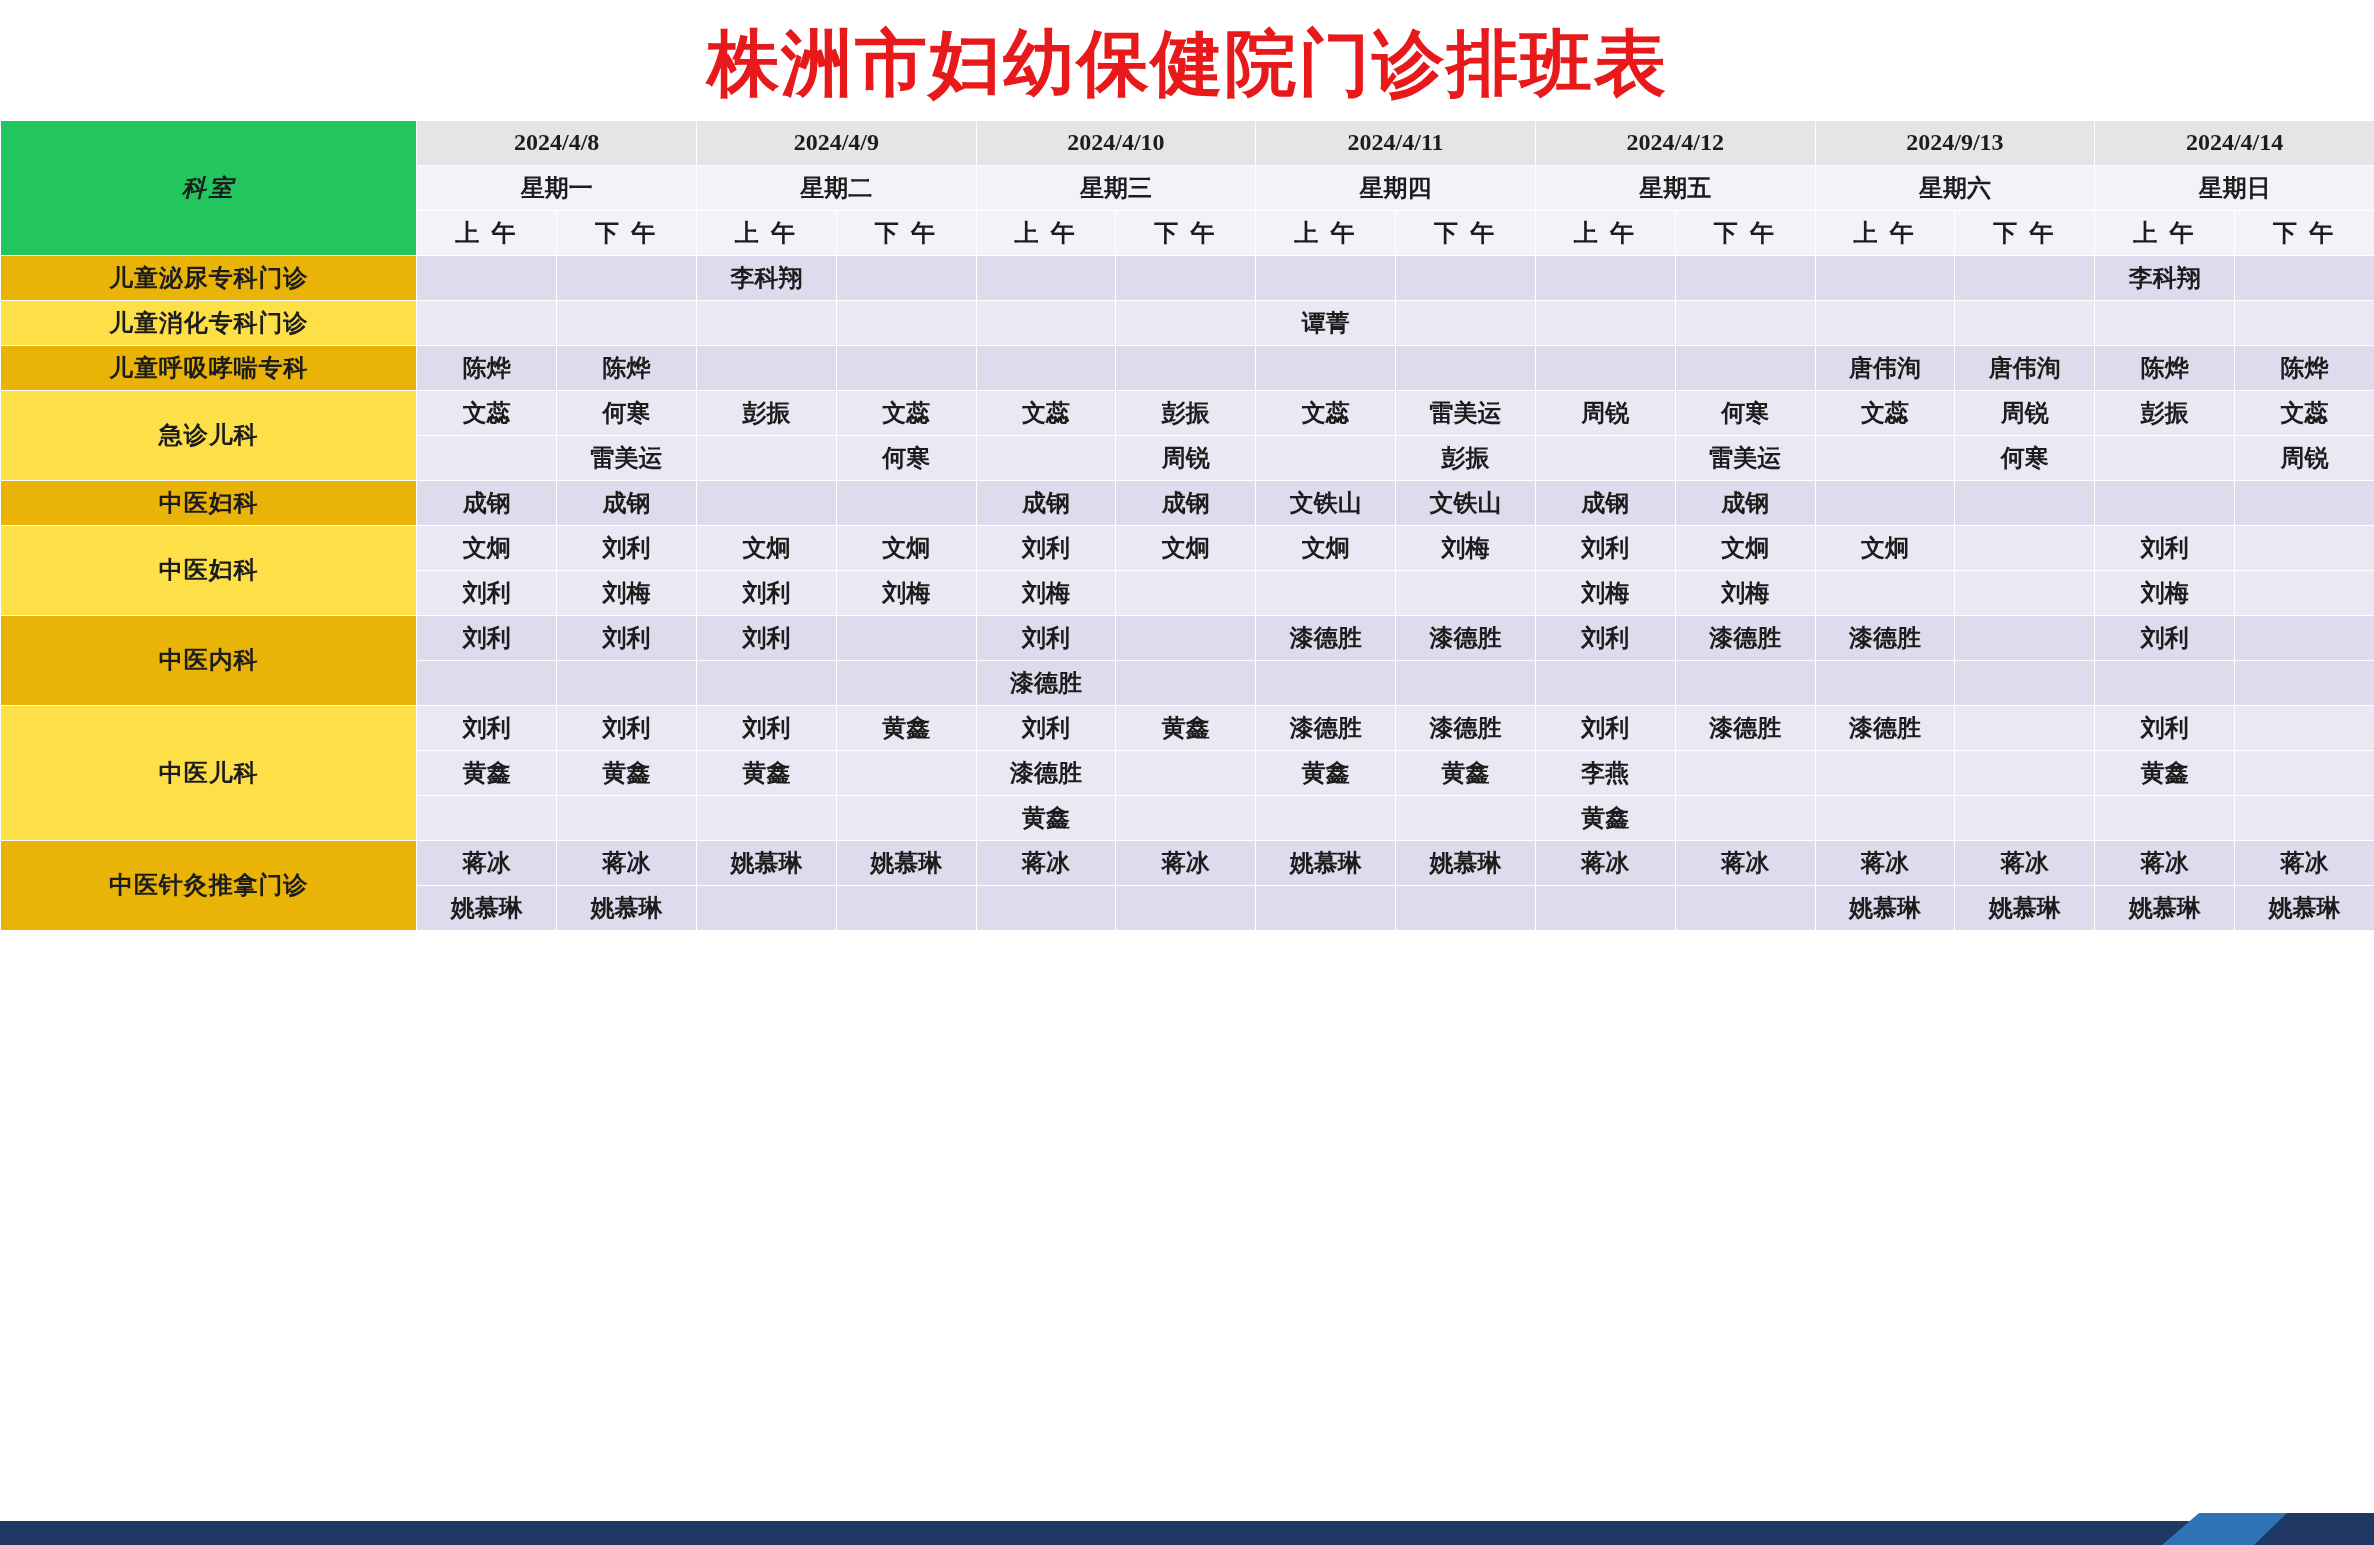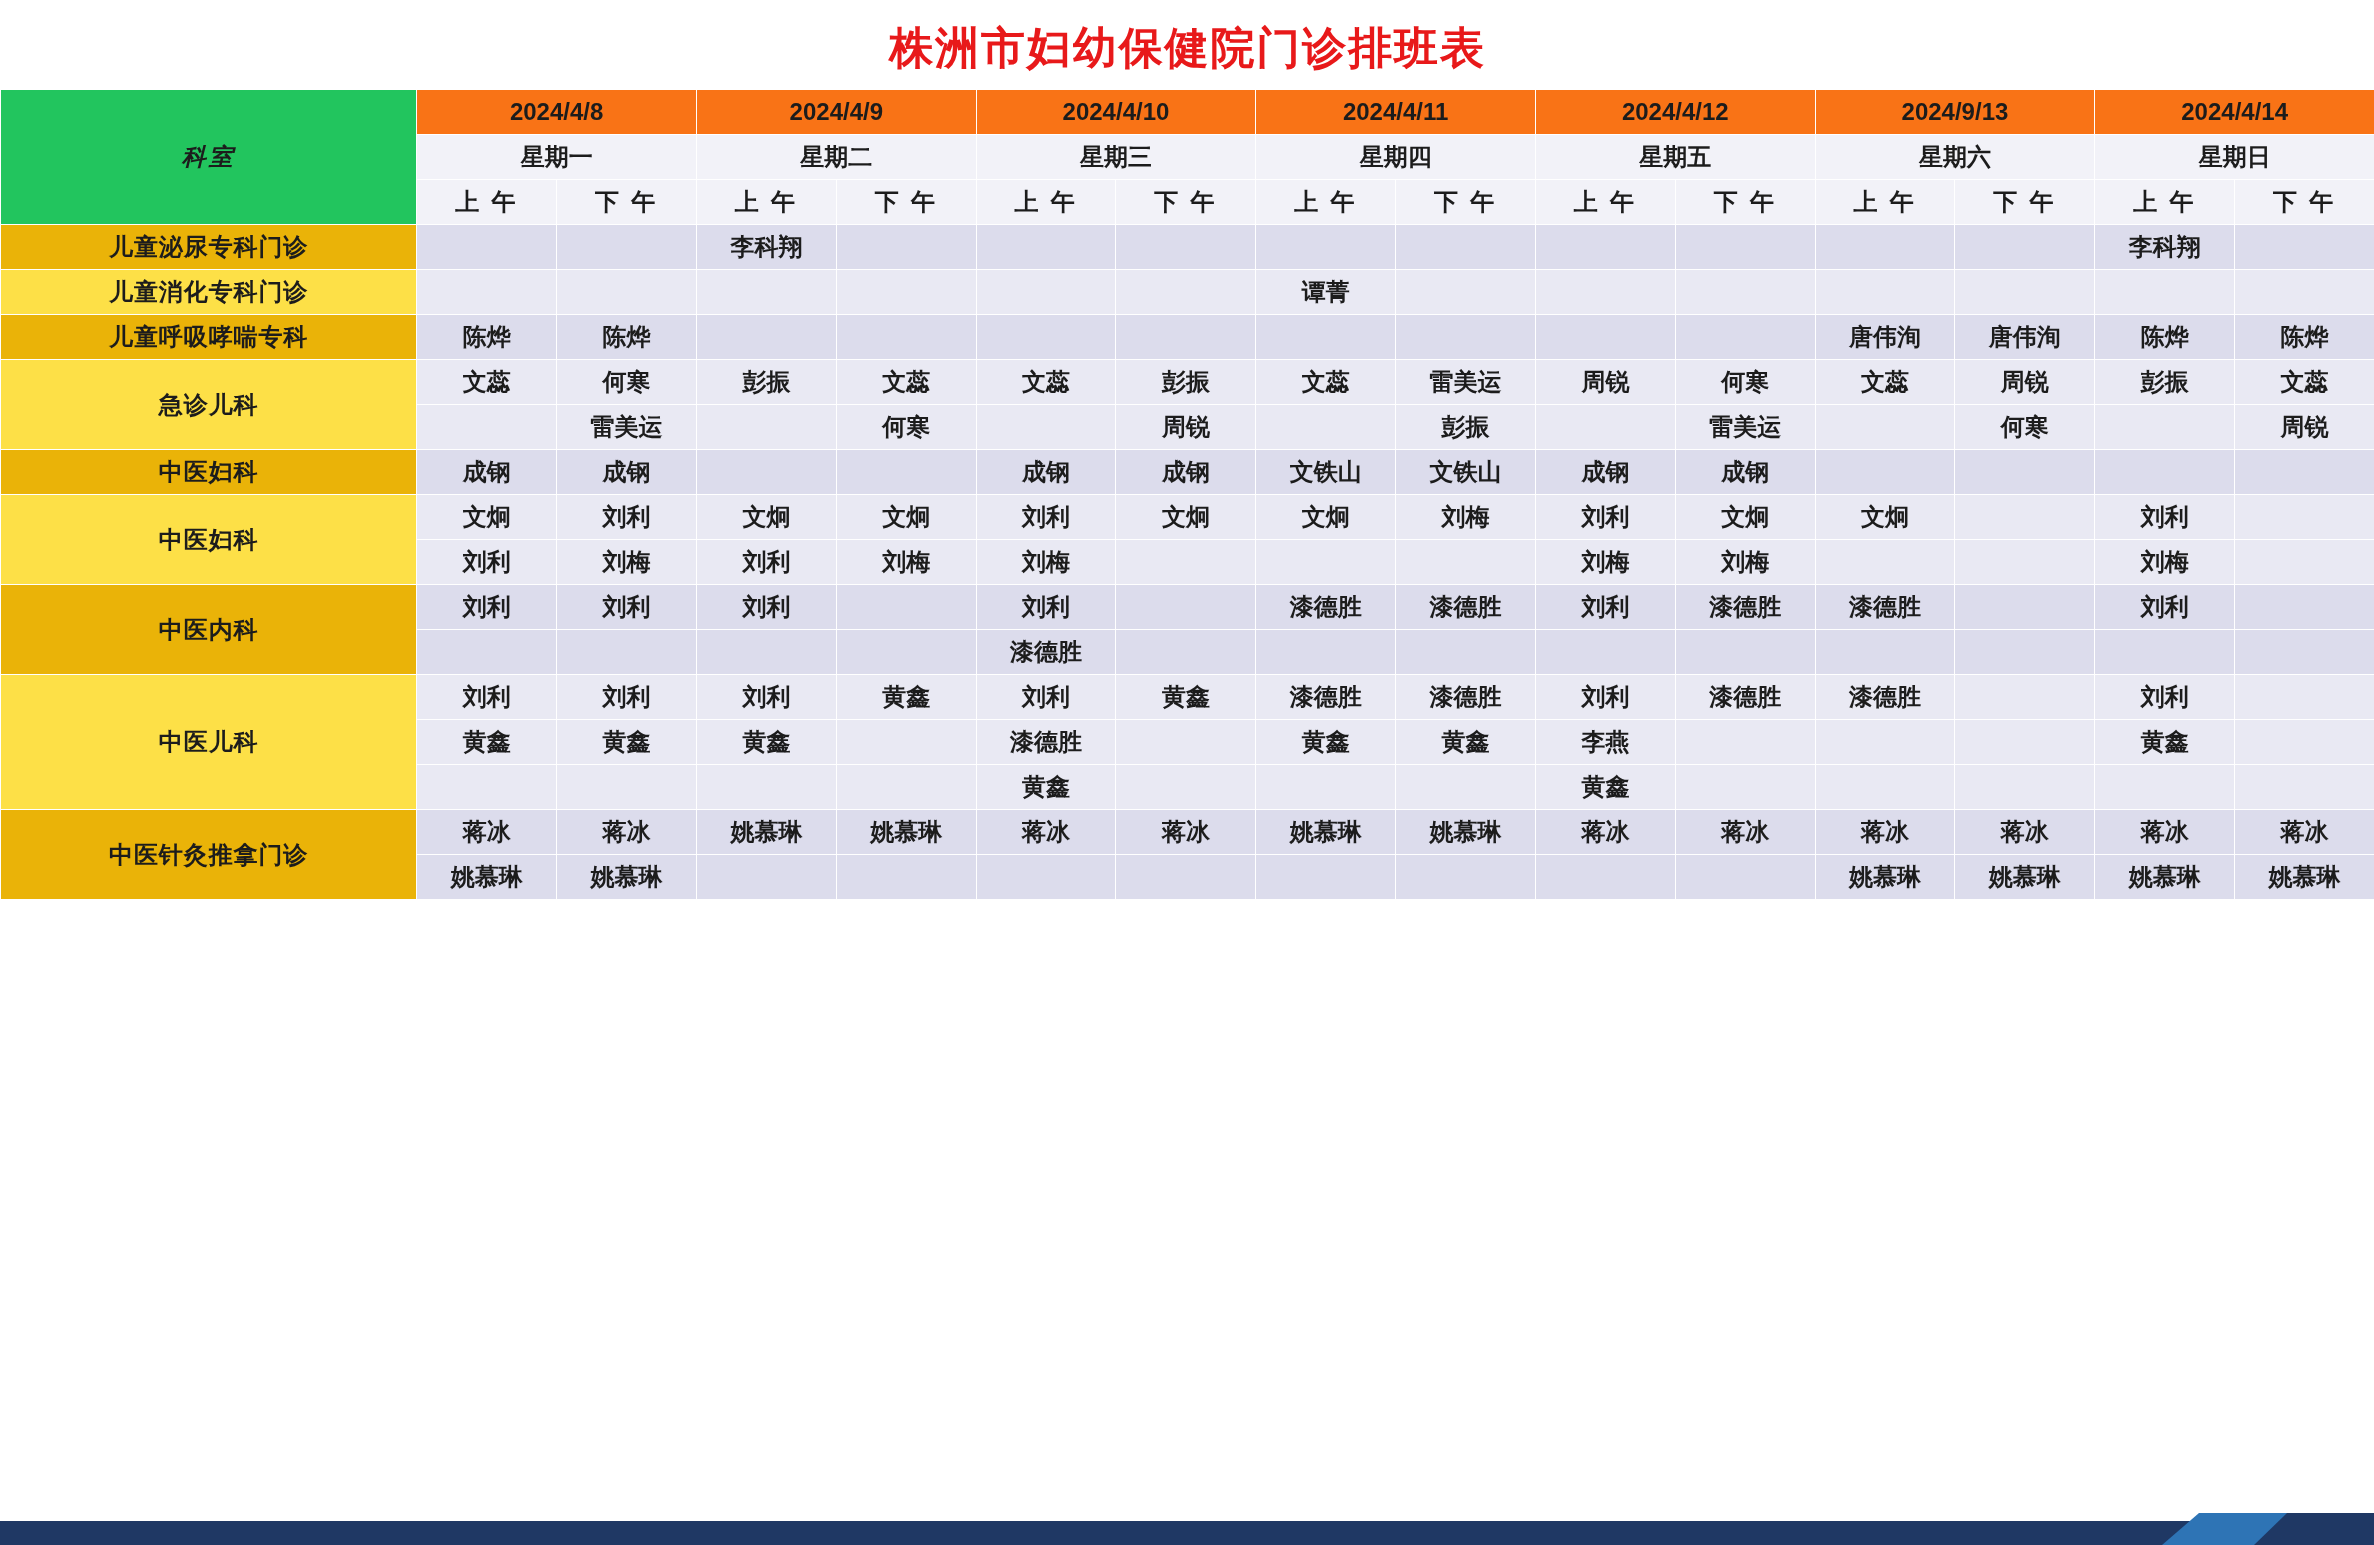--- a/index.html
+++ b/index.html
@@ -11,21 +11,21 @@
     overflow: hidden;
   }
   .page {
     position: relative;
     width: 2375px; height: 1545px;
     background: #ffffff;
   }
   .title {
     text-align: center;
     color: #e8191a;
-    font-size: 44px;
+    font-size: 72px;
     font-weight: bold;
     letter-spacing: 1.9px;
     padding: 24px 0 16.7px 0;
     line-height: 1.1;
     white-space: nowrap;
   }
   table.sched {
     border-collapse: collapse;
     table-layout: fixed;
     width: 2375px;
@@ -46,25 +46,26 @@
   
   .hdr-dept {
     background: #22c55e;
     color: #ffffff;
     font-size: 28px;
     font-weight: bold;
     letter-spacing: 2.8px;
     font-style: italic;
   }
   .hdr-date {
-    background: #f97316;
+    background: #e5e5e5;
     color: #ffffff;
     font-size: 28px;
     font-weight: bold;
     height: 70px;
+    font-family: Liberation Serif, serif;
   }
   .hdr-week {
     background: #f2f2f8;
     color: #1c1c1c;
     font-size: 28px;
     font-weight: bold;
     height: 67px;
   }
   .hdr-half {
     background: #f2f2f8;

